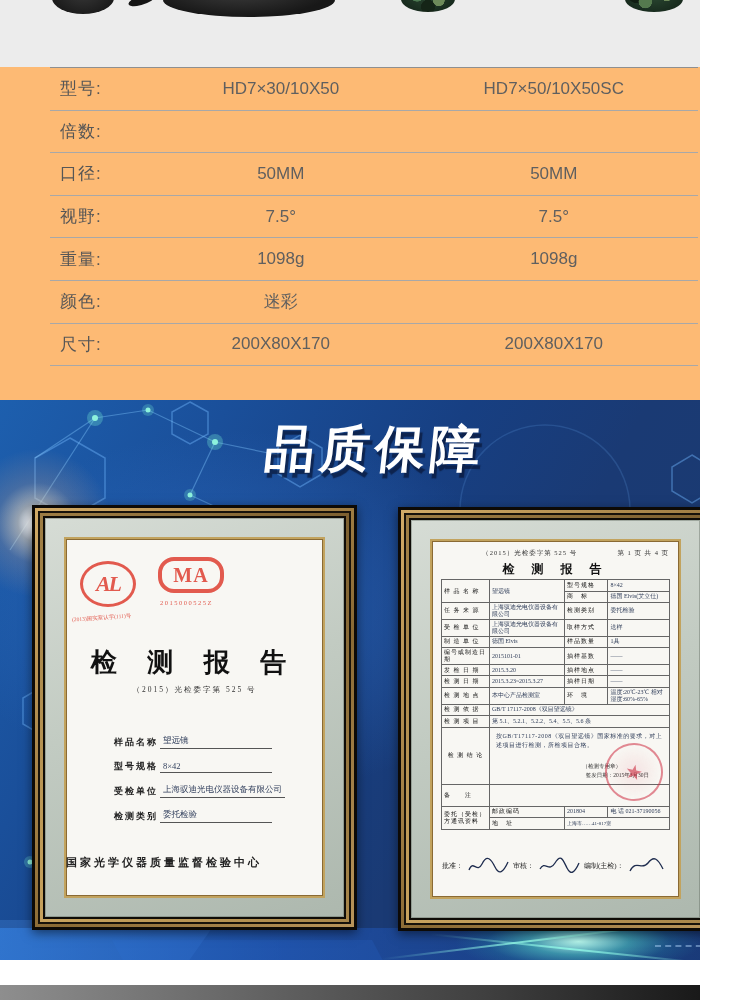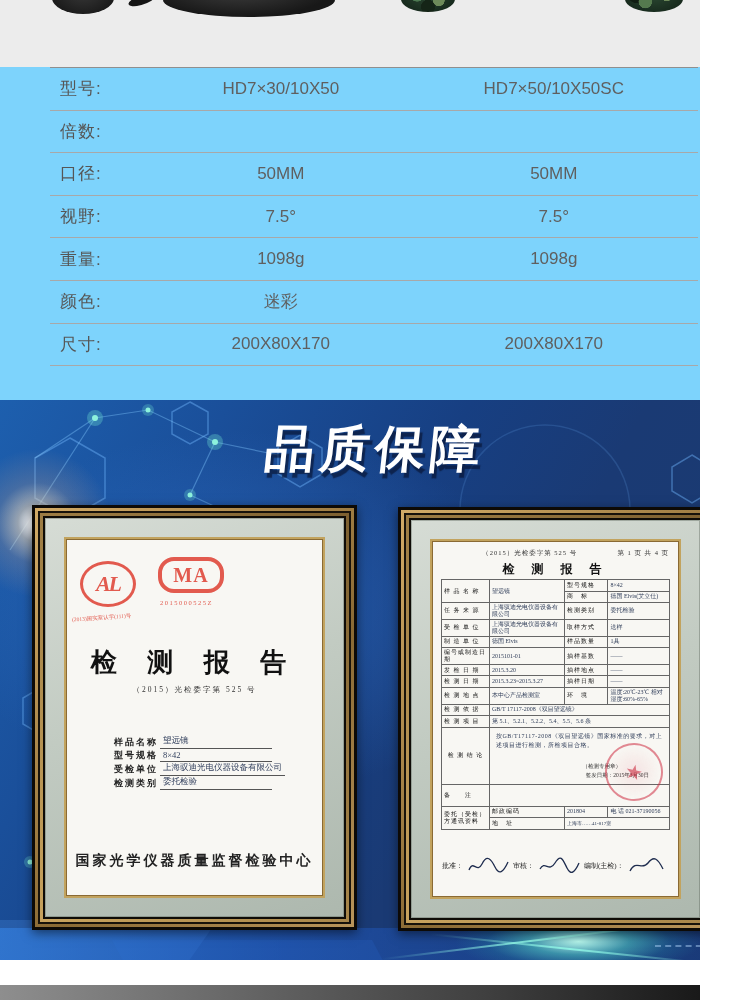--- a/index.html
+++ b/index.html
@@ -1,19 +1,19 @@
 <!DOCTYPE html>
 <html><head>
 <meta charset="utf-8">
 <style>
   * { margin:0; padding:0; box-sizing:border-box; }
   html,body { background:#ffffff; }
   .page {
     position:relative; width:700px; height:1000px; overflow:hidden;
-    background:#7dd3fc; font-family:"Liberation Sans", sans-serif;
+    background:#fdba74; font-family:"Liberation Sans", sans-serif;
   }
 
   
   .photo-strip { position:absolute; left:0; top:0; width:750px; height:67px; background:#ececec; }
   .lens { position:absolute; border-radius:50%; }
   .lens-black-1 { left:52px; top:-18px; width:62px; height:32px;
     background:radial-gradient(ellipse at 50% 20%, #3c3c3c, #1b1b1b 75%); }
   .lens-black-2 { left:163px; top:-17px; width:172px; height:34px;
     background:radial-gradient(ellipse at 45% 15%, #404040, #181818 70%); }
   .strap-blob { left:128px; top:-4px; width:26px; height:9px; border-radius:60% 40% 55% 45%;
@@ -90,25 +90,25 @@
               transform:rotate(-4deg); }
   .cma { position:absolute; left:78px; top:2px; width:66px; height:36px; border:4px solid #e25a4e;
          border-radius:16px; color:#e25a4e; display:flex; align-items:center; justify-content:center;
          font-weight:bold; font-size:20px; letter-spacing:1px; }
   .cma-num { position:absolute; left:80px; top:44px; font-size:6.5px; color:#e25a4e; letter-spacing:1.5px; }
   .lc-title { position:absolute; left:0; top:106px; width:100%; text-align:center;
               font-size:26px; font-weight:bold; letter-spacing:12px; color:#111; }
   .lc-docno { position:absolute; left:0; top:146px; width:100%; text-align:center;
               font-size:7.5px; letter-spacing:2px; color:#333; }
   .lc-fields { position:absolute; left:48px; top:196px; }
-  .lc-frow { display:flex; align-items:flex-end; }
+  .lc-frow { display:flex; align-items:flex-end; margin-bottom:11px; }
   .lc-flabel { font-size:9px; font-weight:bold; letter-spacing:2px; color:#222; width:46px; }
   .lc-fvalue { font-size:8.5px; color:#33415e; border-bottom:1px solid #555; min-width:112px; padding:0 3px 1px 3px; }
-  .lc-footer { position:absolute; left:0; bottom:26px; width:100%; text-align:center;
-               font-size:14px; font-weight:bold; letter-spacing:3px; color:#222; }
+  .lc-footer { position:absolute; left:0; bottom:26px; width:100%; 
+               font-size:11px; font-weight:bold; letter-spacing:3px; color:#222; }
 
   
   .rc-head { position:absolute; left:10px; top:8px; width:calc(100% - 20px);
              display:flex; justify-content:space-between; font-size:6.5px; color:#333; letter-spacing:1px; }
   .rc-docno { flex:1; text-align:center; }
   .rc-title { position:absolute; left:0; top:20px; width:100%; text-align:center;
               font-size:12px; font-weight:bold; letter-spacing:7px; color:#111; }
   .rc-table { position:absolute; left:9px; top:38px; width:calc(100% - 18px);
               border-collapse:collapse; font-size:6px; color:#222; }
   .rc-table td { border:0.5px solid #666; padding:1px 2px; height:11.5px; line-height:1.15; }

